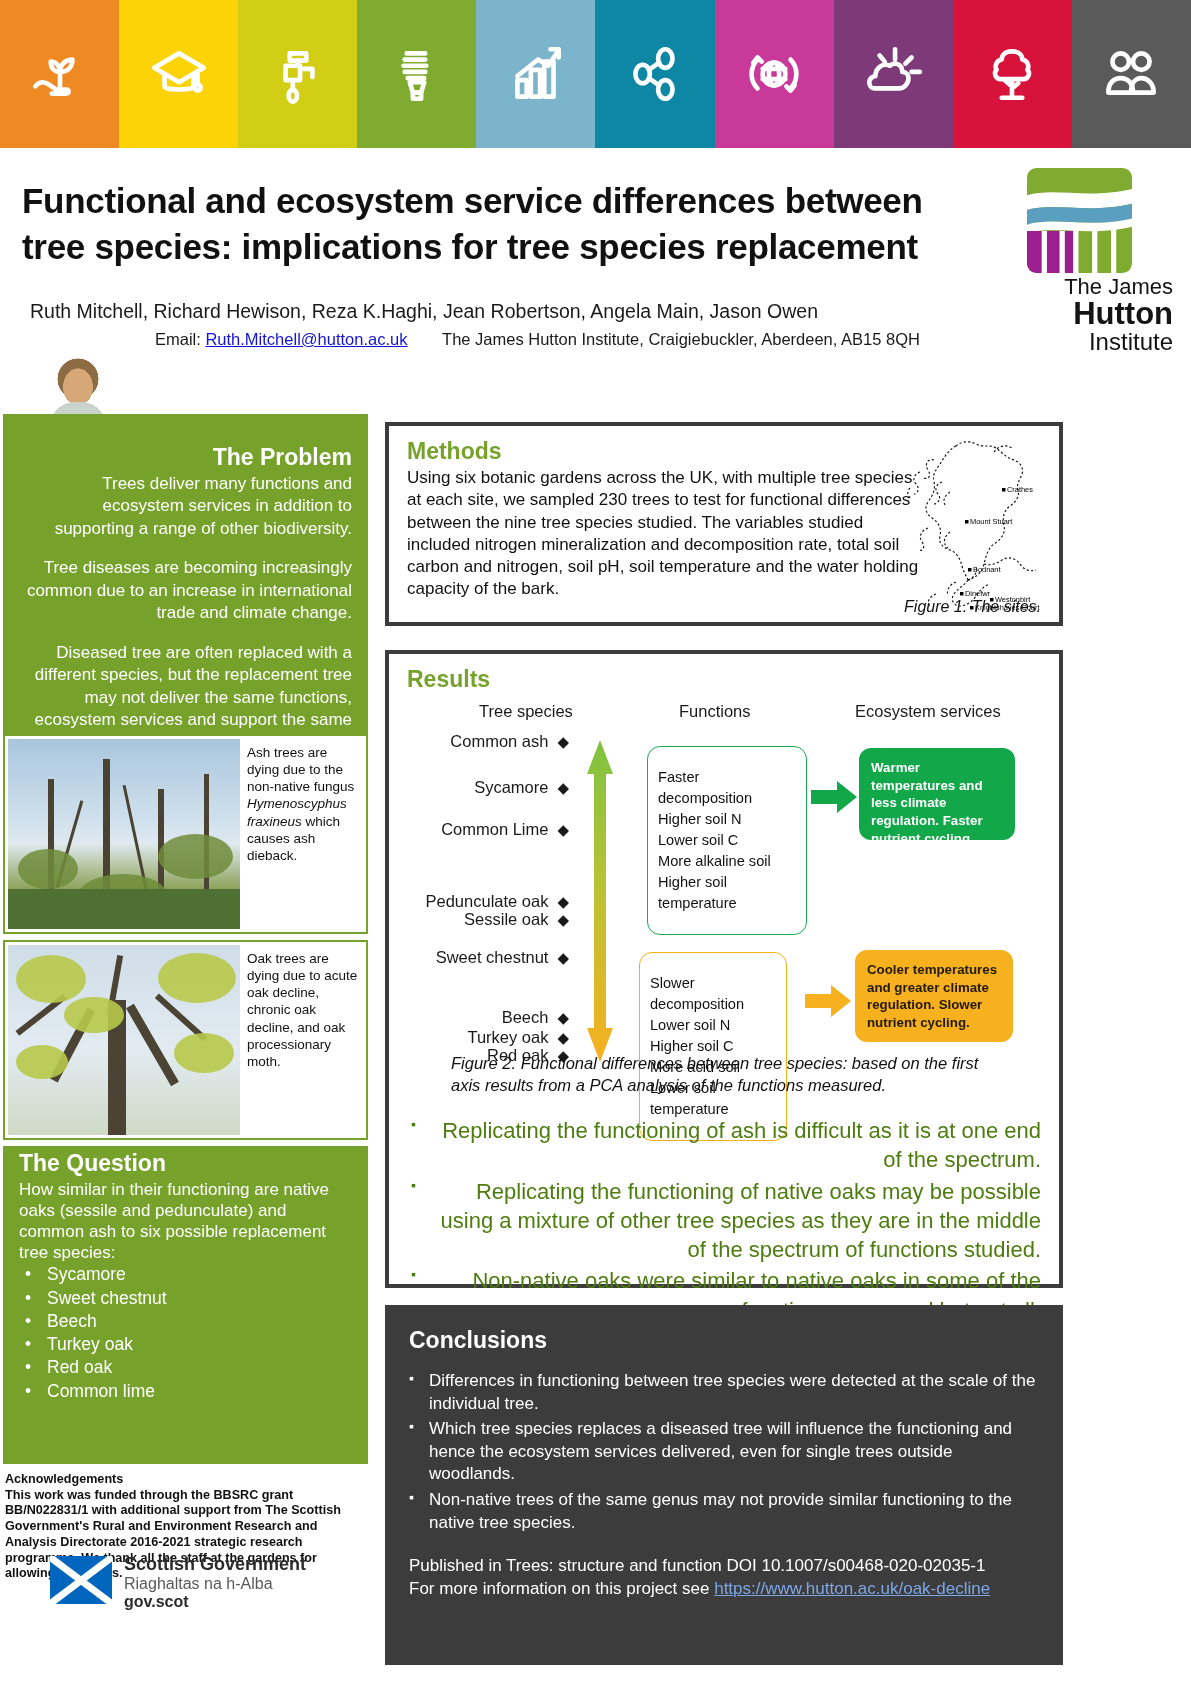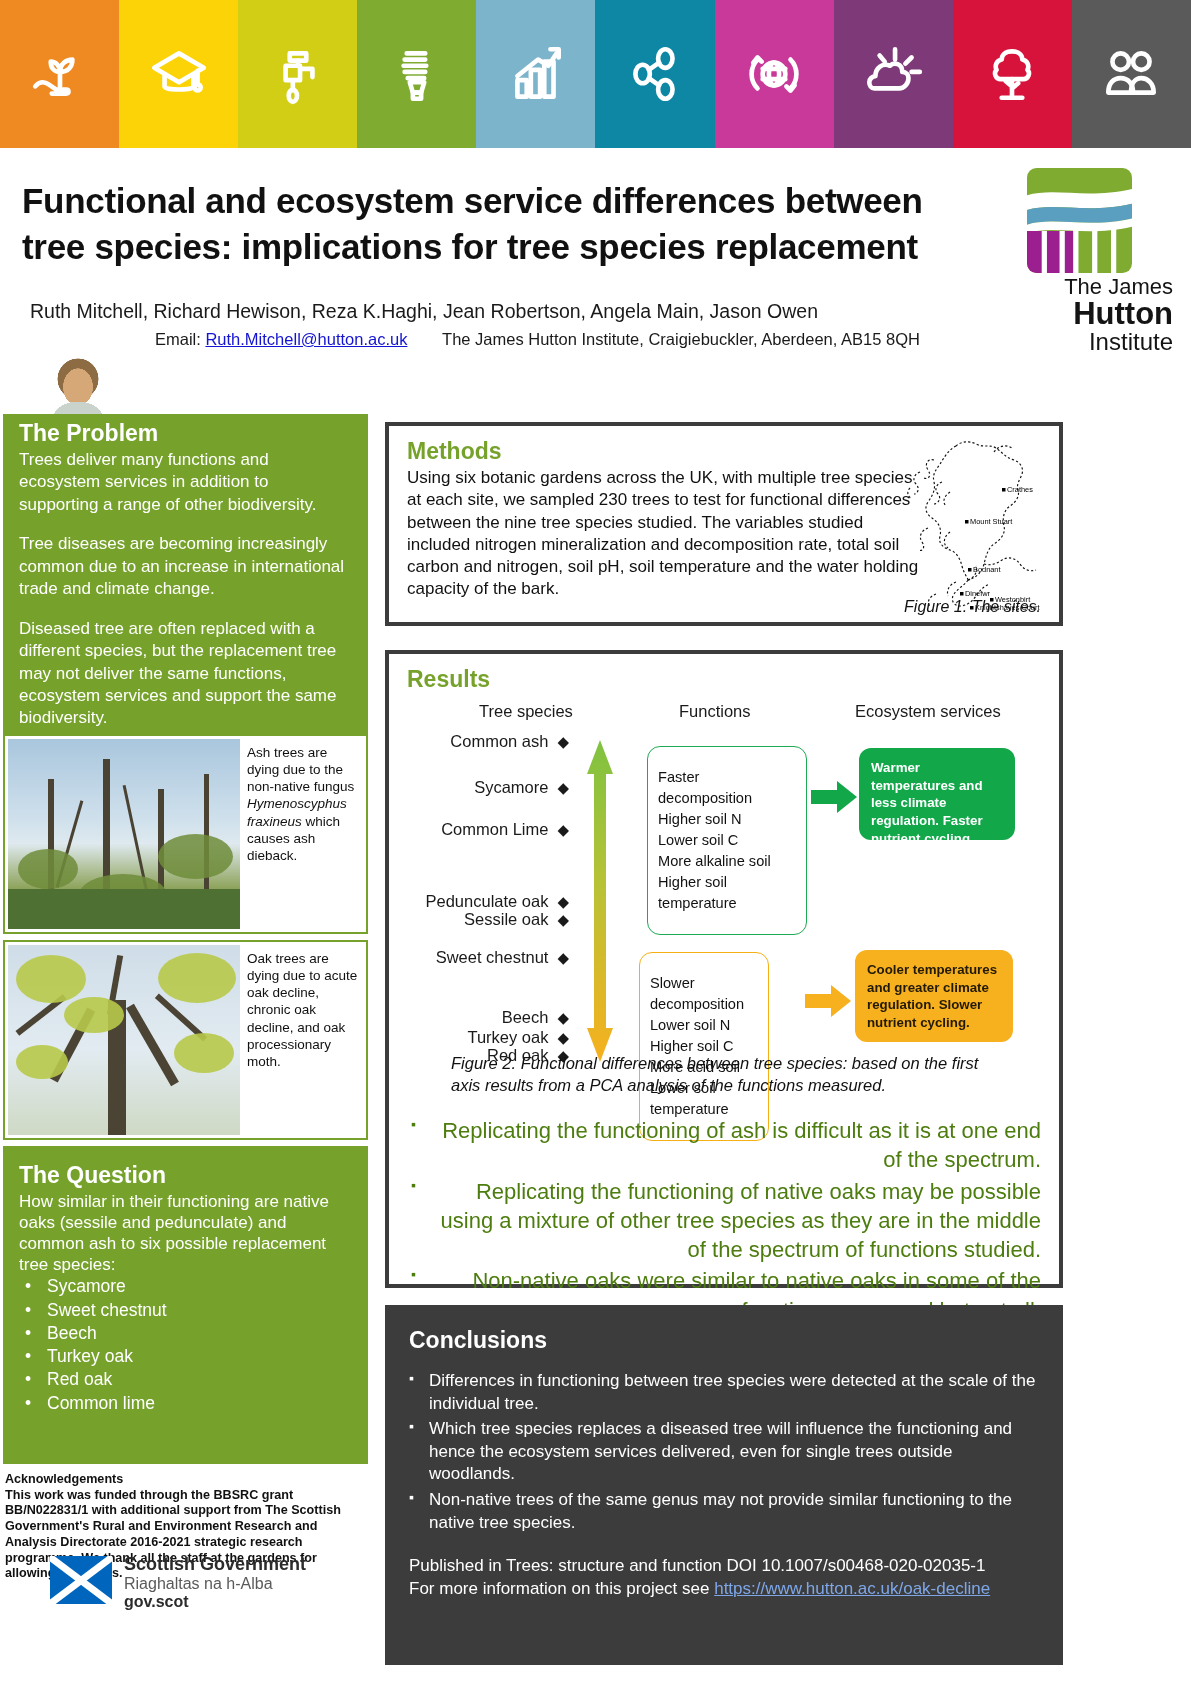--- a/index.html
+++ b/index.html
@@ -31,41 +31,41 @@
   #hutton-logo{position:absolute;right:18px;top:20px;width:166px;height:210px;}
   #hutton-mark{position:absolute;left:20px;top:0;width:105px;height:105px;}
   #hutton-name{position:absolute;left:0;top:108px;width:166px;text-align:right;line-height:1.02;color:#141414;}
   #hutton-name .l1{font-size:22px;}
   #hutton-name .l2{font-size:31px;font-weight:bold;}
   #hutton-name .l3{font-size:24px;}
 
   
   #left-col{position:absolute;left:0;top:414px;width:368px;height:1270px;background:#ffffff;}
   .green-panel{background:#76a22c;color:#ffffff;}
-  #problem-panel{position:absolute;left:3px;top:0;width:365px;height:320px;padding:6px 16px 0 16px;box-sizing:border-box;}
+  #problem-panel{position:absolute;left:3px;top:0;width:365px;height:320px;padding:30px 16px 0 16px;box-sizing:border-box;text-align:right;}
   .panel-h{font-size:23px;font-weight:bold;margin:0 0 2px 0;}
   .panel-p{font-size:17px;line-height:1.32;margin:0 0 17px 0;}
 
   #photo1-row{position:absolute;left:3px;top:320px;width:365px;height:200px;background:#ffffff;border:2px solid #76a22c;box-sizing:border-box;}
   #photo2-row{position:absolute;left:3px;top:526px;width:365px;height:200px;background:#ffffff;border:2px solid #76a22c;box-sizing:border-box;}
   .photo{position:absolute;left:3px;top:3px;width:232px;height:190px;overflow:hidden;}
   .cap{position:absolute;left:242px;top:8px;width:112px;font-size:13.5px;line-height:1.27;color:#111;}
   .cap i{font-style:italic;}
 
   
   #photo-ash{background:
      linear-gradient(180deg,#a9c6dd 0%,#cfe0ec 42%,#dfe9ef 55%,#8fa55e 78%,#5d7f3c 100%);}
   #photo-ash .tr{position:absolute;background:#4a4233;}
   #photo-ash .lf{position:absolute;border-radius:50%;background:#6f8c3a;opacity:.85;}
   
   #photo-oak{background:linear-gradient(180deg,#cfdde8 0%,#e2ebf1 55%,#cfd9c5 100%);}
   #photo-oak .br{position:absolute;background:#4b4334;}
   #photo-oak .lf{position:absolute;border-radius:50%;background:#b8c94a;opacity:.9;}
 
-  #question-panel{position:absolute;left:3px;top:732px;width:365px;height:318px;padding:16px 16px 0 16px;box-sizing:border-box;}
+  #question-panel{position:absolute;left:3px;top:732px;width:365px;height:318px;padding:4px 16px 0 16px;box-sizing:border-box;}
   #question-panel .qp{font-size:17px;line-height:1.24;margin:0;}
   #question-panel ul{margin:0;padding:0 0 0 6px;list-style:none;}
   #question-panel li{font-size:17.5px;line-height:1.33;}
   #question-panel li:before{content:"\2022";display:inline-block;width:22px;}
 
   #ack{position:absolute;left:5px;top:1058px;width:362px;font-size:12.6px;color:#111;line-height:1.25;}
   #ack .ah{font-weight:bold;}
   #ack .ab{font-weight:bold;}
 
   #scotgov{position:absolute;left:50px;top:1140px;width:300px;height:56px;}
@@ -404,21 +404,21 @@
     <div class="sp" style="left:0px;top:344px;width:162px;"><span>Red oak</span><span class="dia">◆</span></div>
 
     <div class="funcbox fb-green" style="left:240px;top:44px;width:160px;">
       <div>Faster decomposition</div>
       <div>Higher soil N</div>
       <div>Lower soil C</div>
       <div>More alkaline soil</div>
       <div>Higher soil temperature</div>
     </div>
 
-    <div class="funcbox fb-amber" style="left:232px;top:250px;width:130px;">
+    <div class="funcbox fb-amber" style="left:232px;top:250px;width:148px;">
       <div>Slower decomposition</div>
       <div>Lower soil N</div>
       <div>Higher soil C</div>
       <div>More acid soil</div>
       <div>Lower soil temperature</div>
     </div>
 
     <div style="position:absolute;left:404px;top:78px;width:46px;height:34px;">
       <svg viewBox="0 0 46 34" style="width:46px;height:34px">
         <polygon points="0,10 26,10 26,1 46,17 26,33 26,24 0,24" fill="#12a84a"></polygon>

